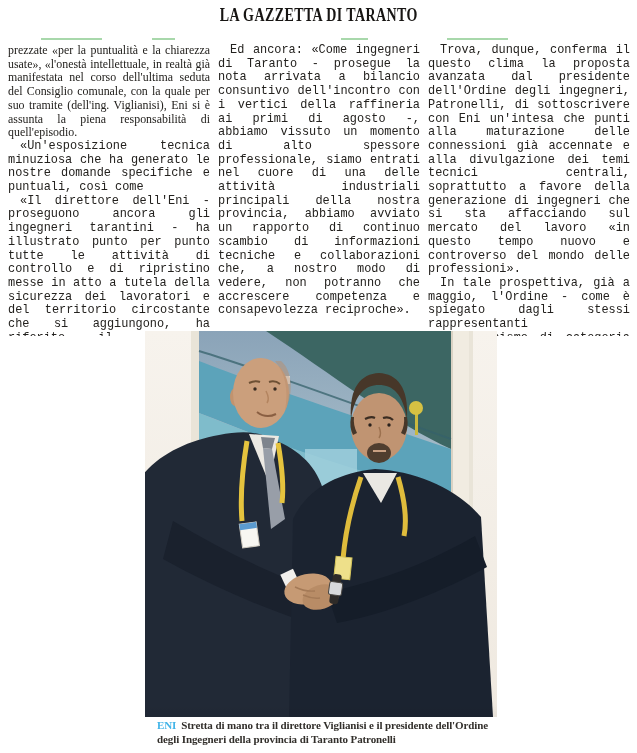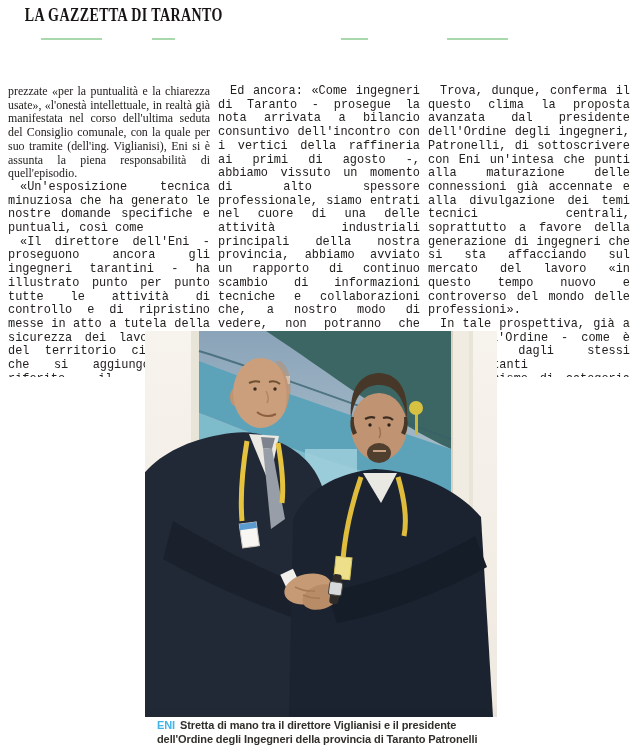--- a/index.html
+++ b/index.html
@@ -6,21 +6,21 @@
   .page{
     position:relative;
     width:637px;height:753px;
     background:#ffffff;
     overflow:hidden;
     font-family:"Liberation Serif",serif;
   }
   
   .masthead{
     position:absolute;top:5px;left:0;width:637px;
-    text-align:left;
+    text-align:center;
   }
   .masthead span{
     display:inline-block;
     font-family:"Liberation Serif",serif;
     font-weight:700;
     font-size:17.5px;
     letter-spacing:.5px;
     color:#171513;
     transform:scale(.80,1.08);
     transform-origin:center;
@@ -30,40 +30,40 @@
   .gline{position:absolute;top:38px;height:2px;background:#a8d8ab;}
   .g1{left:41px;width:61px;}
   .g2{left:152px;width:23px;}
   .g3{left:341px;width:27px;}
   .g4{left:447px;width:61px;}
   
   .columns{
     position:absolute;top:44px;left:8px;width:622px;height:292px;
     display:flex;gap:8px;
   }
-  .col{width:202px;height:292px;overflow:hidden;margin-top:41px;}
+  .col{width:202px;height:292px;overflow:hidden;}
   .col p{
     margin:0;
     font-size:11.9px;
     line-height:13.7px;
     text-align:justify;
     color:#23211e;
     hyphens:auto;
     -webkit-hyphens:auto;
   }
   .col p.ind{text-indent:12px;font-family:Liberation Mono, monospace;}
   
   .photo{
     position:absolute;left:145px;top:331px;width:352px;height:386px;
   }
   .photo svg{display:block;}
   
   .caption{
     position:absolute;left:157px;top:719px;width:340px;
-    font-family:Liberation Sans, sans-serif;
+    font-family:Liberation Serif, serif;
     font-weight:700;
     font-size:11px;
     line-height:13.5px;
     color:#322f2b;
     letter-spacing:-.1px;
   }
   .cap-prefix{color:#41b4e8;margin-right:5px;}
 </style>
 </head>
 <body>

